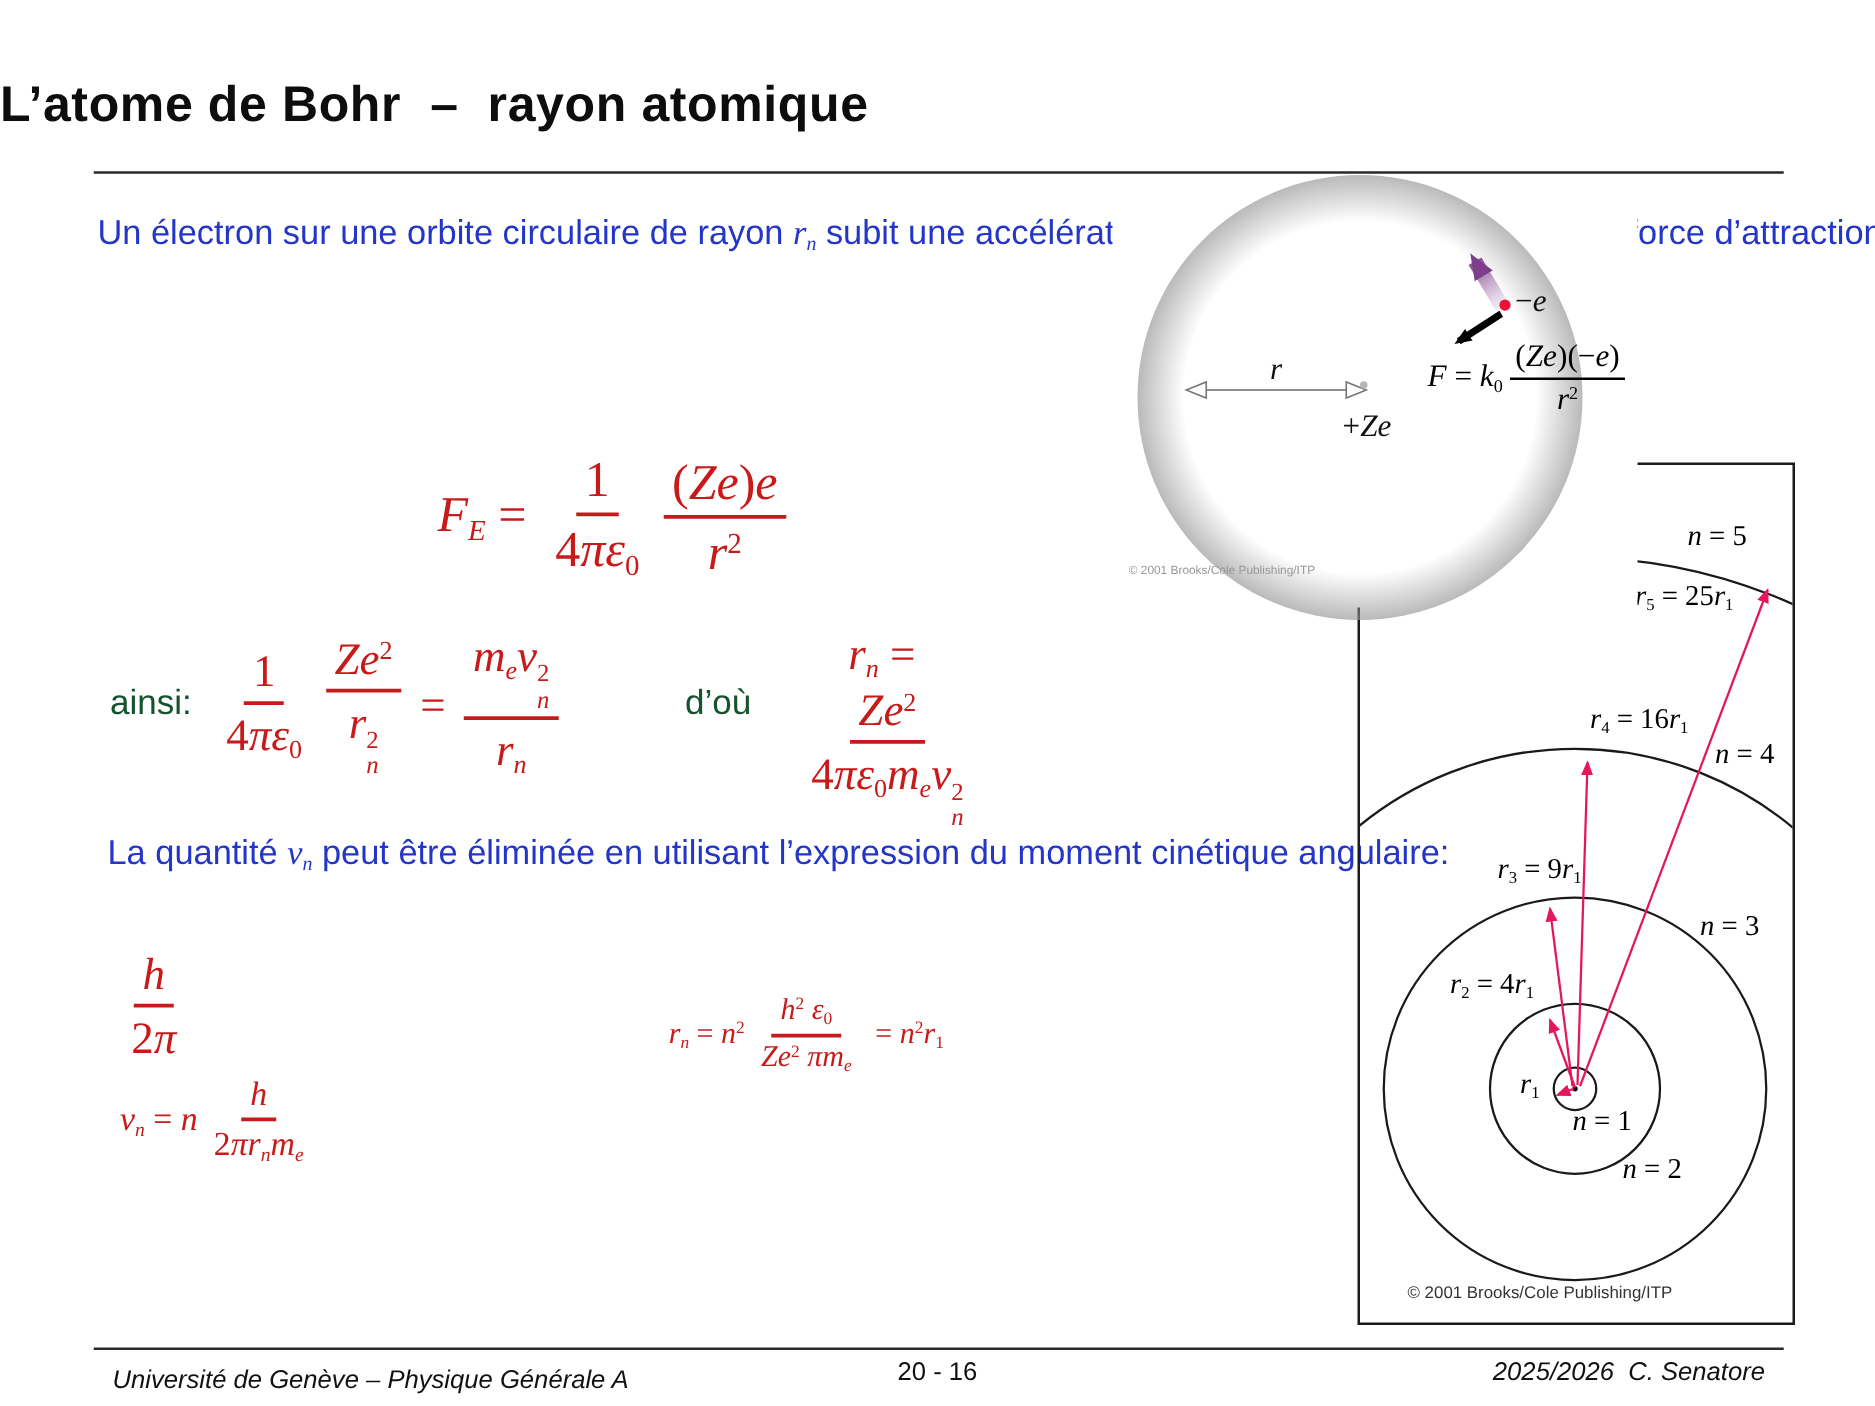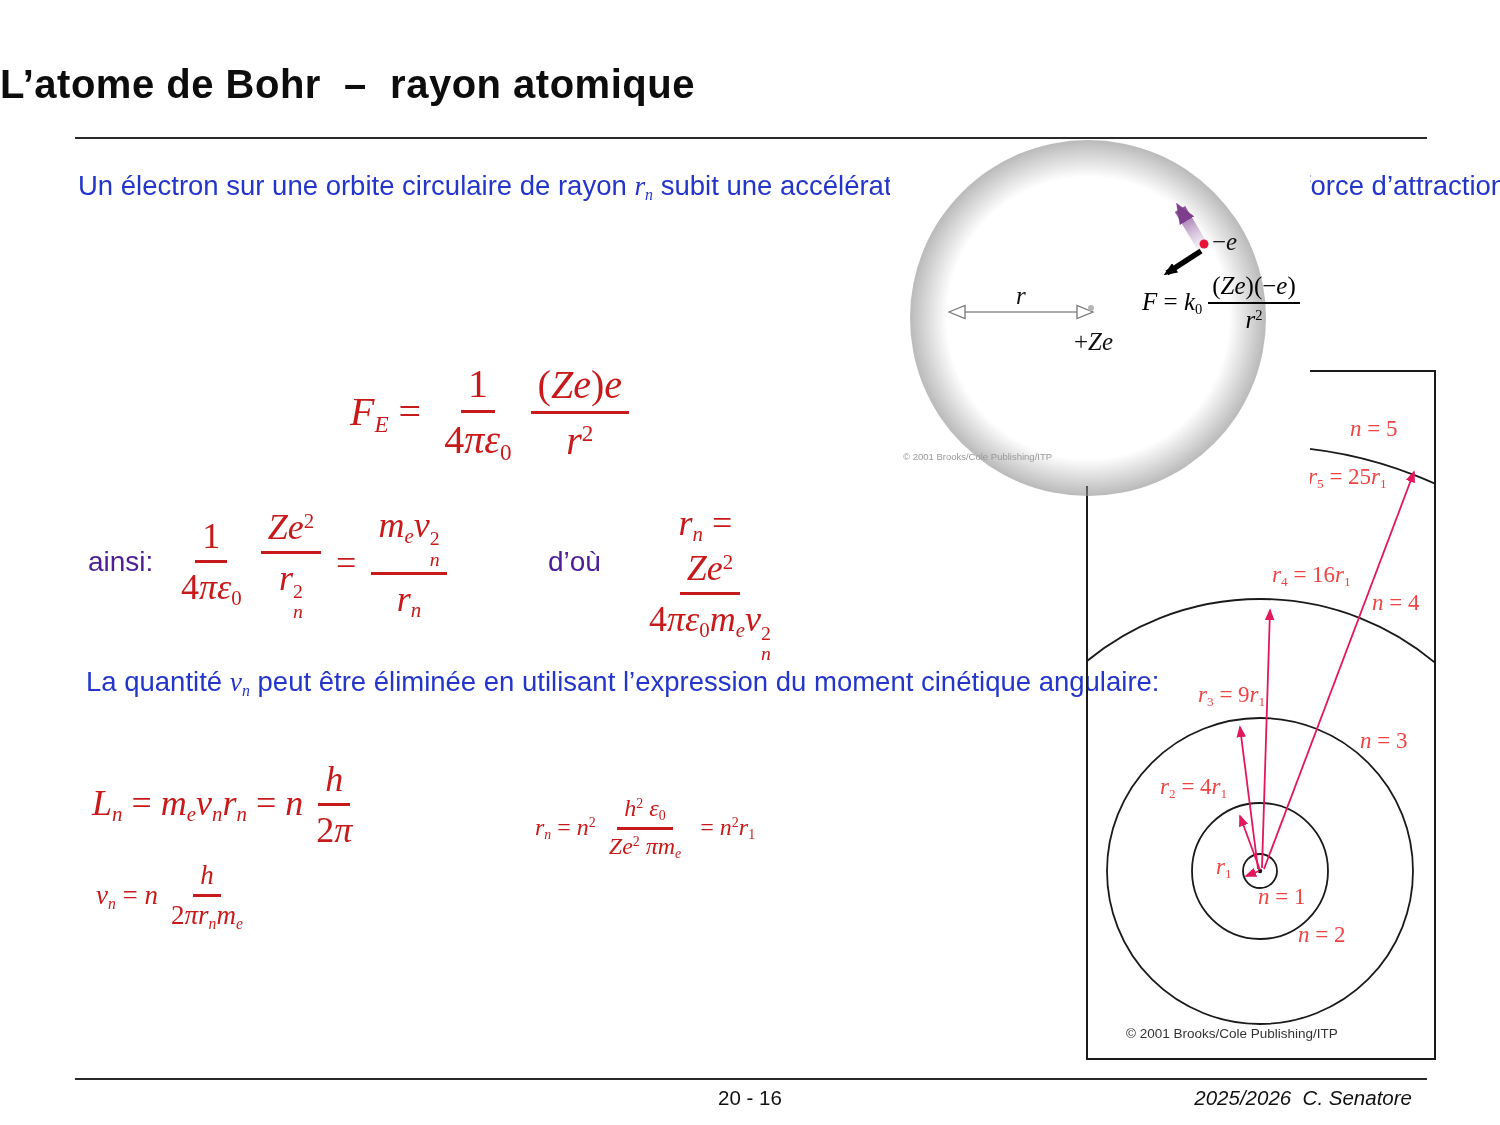--- a/index.html
+++ b/index.html
@@ -8,21 +8,21 @@
   .abs{position:absolute;}
   .title{left:0;top:62px;width:100%;font-weight:bold;font-size:40px;
          color:#0d0d0d;white-space:pre;letter-spacing:0.5px;}
   .rule{height:2px;background:#2a2a2a;}
   .rule1{left:75px;top:137px;width:1352px;}
   .rule2{left:75px;top:1078px;width:1352px;}
   .para{color:#2336c9;font-size:27.5px;line-height:1.6;text-align:justify;}
   .p1{left:78px;top:164px;width:802px;}
   .p2{left:86px;top:660px;width:952px;text-align:left;}
   .p3{left:86px;top:978px;width:980px;text-align:left;}
-  .bluelab{color:#4c1d95;font-size:28px;}
+  .bluelab{color:#14532d;font-size:28px;}
   .lab-ainsi{left:88px;top:546px;}
   .lab-dou{left:548px;top:546px;}
   
   .mi{font-family:"Liberation Serif",serif;font-style:italic;white-space:pre;}
   .up{font-style:normal;white-space:pre;}
   .sup{font-size:.58em;vertical-align:.55em;}
   .sub{font-size:.58em;vertical-align:-.3em;}
   .ss{display:inline-flex;flex-direction:column;align-items:flex-start;font-size:.55em;
       line-height:1.02;vertical-align:-.42em;}
   .eq{display:inline-flex;align-items:center;font-family:"Liberation Serif",serif;color:#c81a1a;}
@@ -32,21 +32,21 @@
   .fden{display:block;padding:3px 7px 0;text-align:center;}
   .eq-fe{left:350px;top:360px;font-size:40px;}
   .eq-ainsi{left:168px;top:504px;font-size:36px;}
   .eq-dou{left:636px;top:502px;font-size:36px;flex-direction:column;}
   .eq-ln{left:92px;top:758px;font-size:36px;}
   .eq-vn{left:96px;top:860px;font-size:27px;}
   .eq-rn2{left:535px;top:795px;font-size:24px;}
   
   .fig2{left:1086px;top:370px;width:346px;height:686px;border:2px solid #1a1a1a;z-index:1;}
   .fig2 svg{position:absolute;left:0;top:0;}
-  .flab{position:absolute;font-family:"Liberation Serif",serif;font-size:23px;color:#ef4444;white-space:pre;}
+  .flab{position:absolute;font-family:"Liberation Serif",serif;font-size:23px;color:#000000;white-space:pre;}
   .fcopy{position:absolute;font-size:13.5px;color:#333;font-family:"Liberation Sans",sans-serif;}
   
   .fig1{left:890px;top:148px;width:420px;height:338px;background:#fff;z-index:2;}
   .glow{position:absolute;left:20px;top:-8px;width:356px;height:356px;border-radius:50%;
         background:radial-gradient(circle, rgba(150,150,150,0) 56%, rgba(148,148,148,0.75) 73%, rgba(150,150,150,0) 91%);}
   .fig1 svg{position:absolute;left:0;top:0;}
   .f1lab{position:absolute;font-family:"Liberation Serif",serif;font-size:25px;color:#111;white-space:pre;}
   .feq{position:absolute;left:252px;top:124px;font-size:25px;color:#000;}
   .feq .fnum{border-bottom-width:2px;padding:0 4px 2px;}
   .feq .fden{padding:2px 4px 0;}
@@ -109,21 +109,20 @@
         <span class="fden"><span class="up">4</span><span class="mi">πε</span><span class="sub up">0</span><span class="mi">m</span><span class="sub mi">e</span><span class="mi">v</span><span class="ss">
             <span class="up">2</span>
             <span class="mi">n</span>
           </span></span>
       </span>
     </div>
 
   <div class="abs para p2"><span class="up">La quantité </span><span class="mi">v</span><span class="sub mi">n</span><span class="up"> peut être éliminée en utilisant l’expression du moment cinétique angulaire:</span></div>
 
   <div class="abs eq eq-ln">
-      <span class="erow"><span class="mi">L</span><span class="sub mi">n</span><span class="up"> = </span><span class="mi">m</span><span class="sub mi">e</span><span class="mi">v</span><span class="sub mi">n</span><span class="mi">r</span><span class="sub mi">n</span><span class="up"> = </span><span class="mi">n</span></span>
       <span class="frac">
         <span class="fnum"><span class="mi">h</span></span>
         <span class="fden"><span class="up">2</span><span class="mi">π</span></span>
       </span>
     </div>
   <div class="abs eq eq-vn">
       <span class="erow"><span class="mi">v</span><span class="sub mi">n</span><span class="up"> = </span><span class="mi">n</span></span>
       <span class="frac">
         <span class="fnum"><span class="mi">h</span></span>
         <span class="fden"><span class="up">2</span><span class="mi">πr</span><span class="sub mi">n</span><span class="mi">m</span><span class="sub mi">e</span></span>
@@ -206,16 +205,17 @@
         <span class="erow"><span class="mi">F</span><span class="up"> = </span><span class="mi">k</span><span class="sub up">0</span></span>
         <span class="frac">
           <span class="fnum"><span class="up">(</span><span class="mi">Ze</span><span class="up">)(−</span><span class="mi">e</span><span class="up">)</span></span>
           <span class="fden"><span class="mi">r</span><span class="sup up">2</span></span>
         </span>
       </div>
     <div class="copy1">© 2001 Brooks/Cole Publishing/ITP</div>
   </div>
 
   <div class="abs rule rule2"></div>
+  <div class="abs foot foot-left">Université de Genève – Physique Générale A</div>
   <div class="abs foot foot-center">20 - 16</div>
   <div class="abs foot foot-right">2025/2026  C. Senatore</div>
 
 </div>
 
 </body></html>

